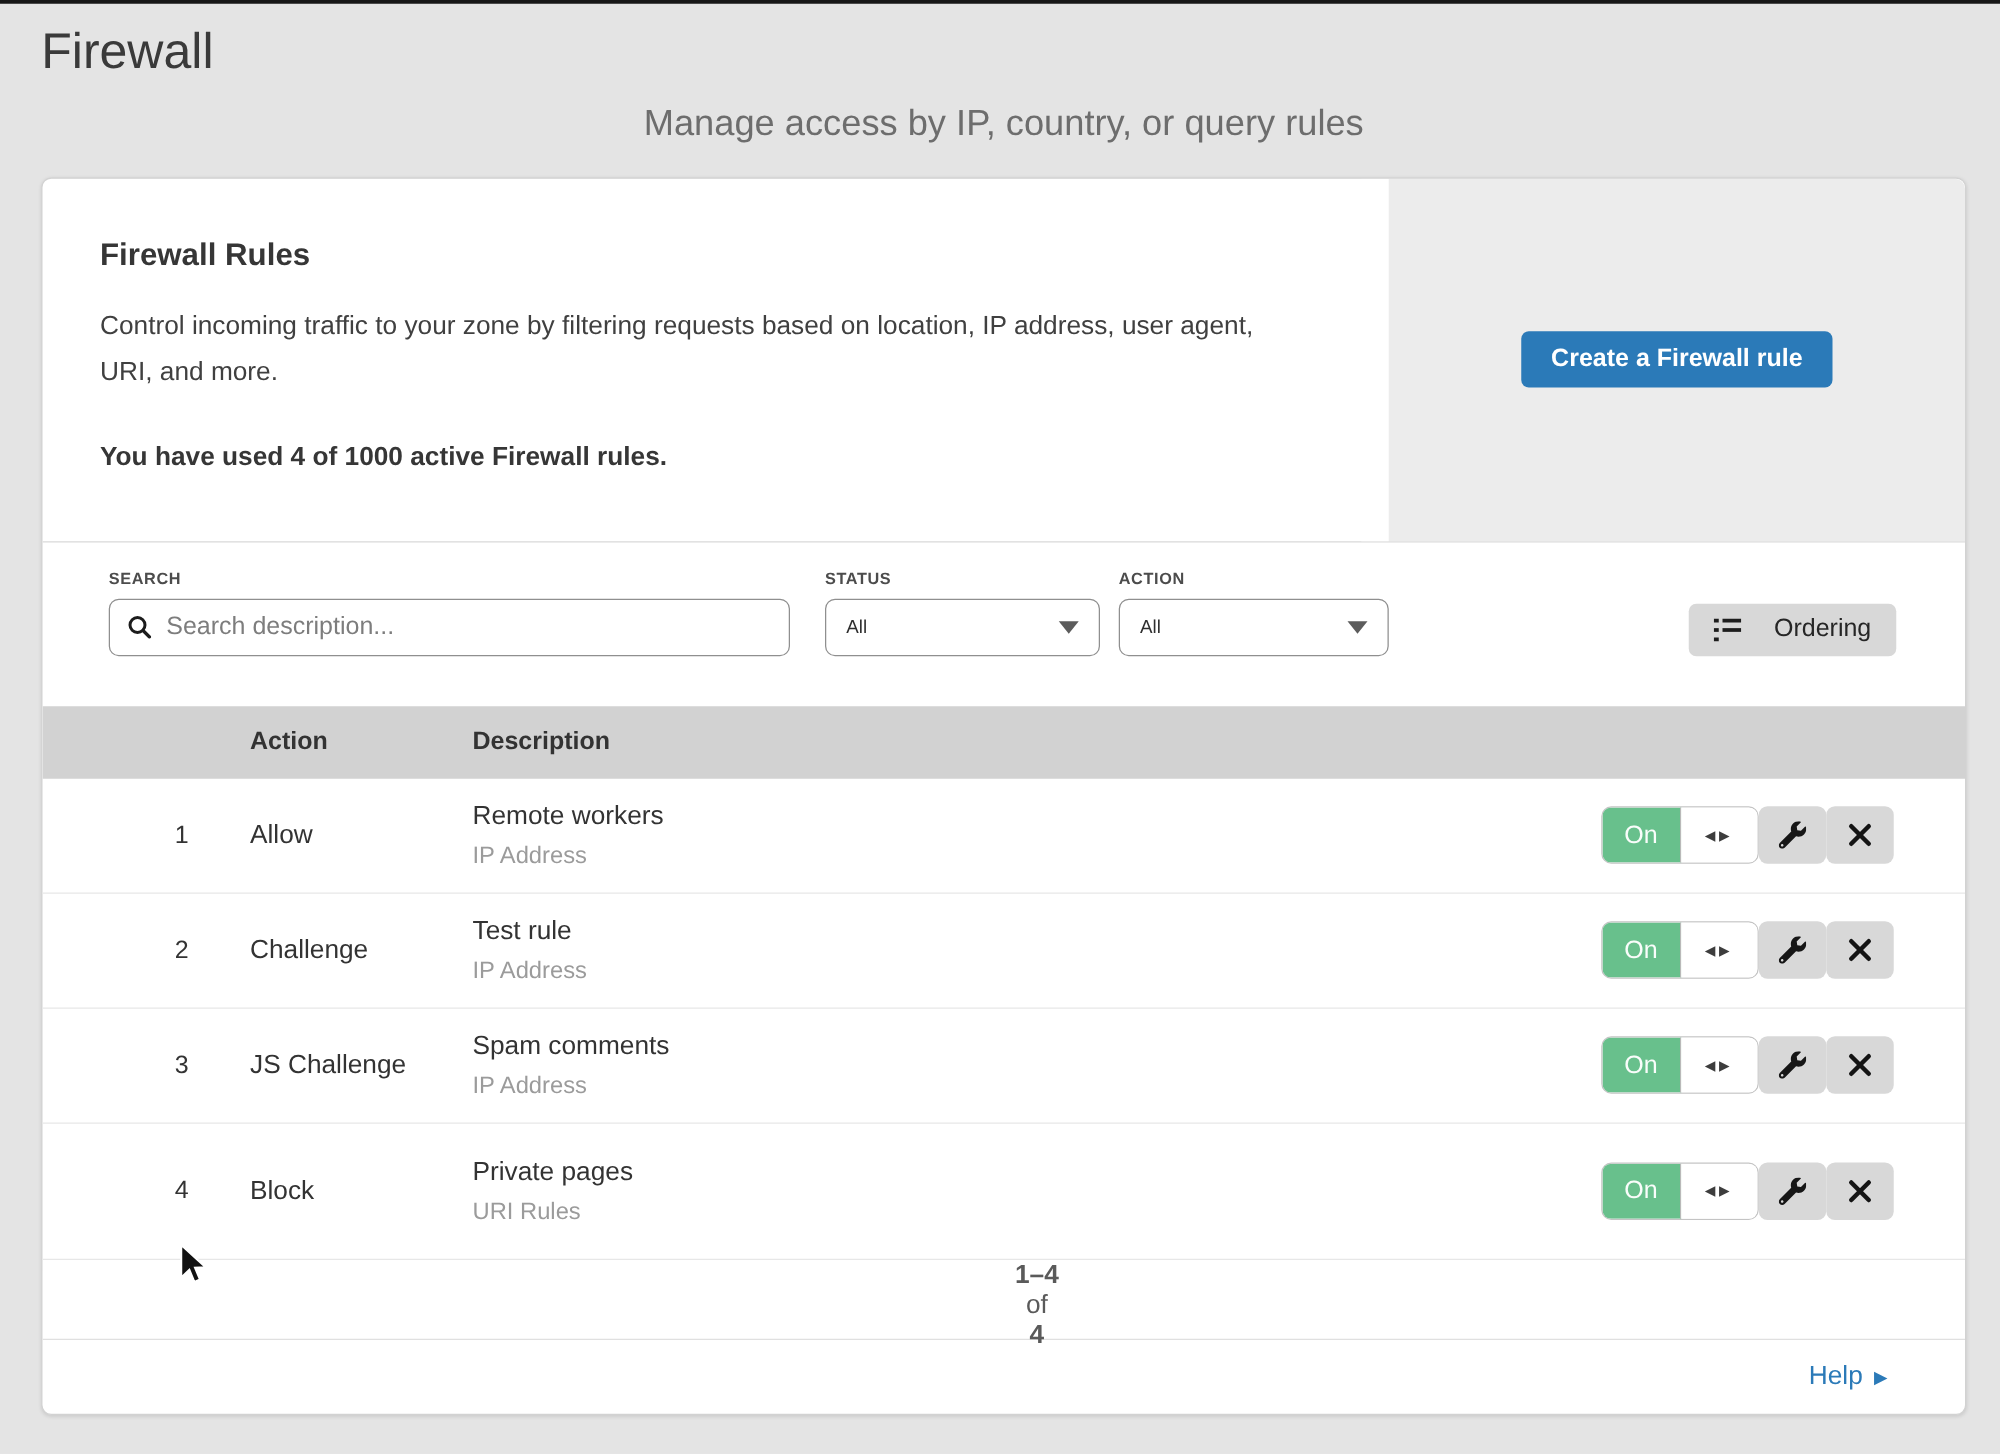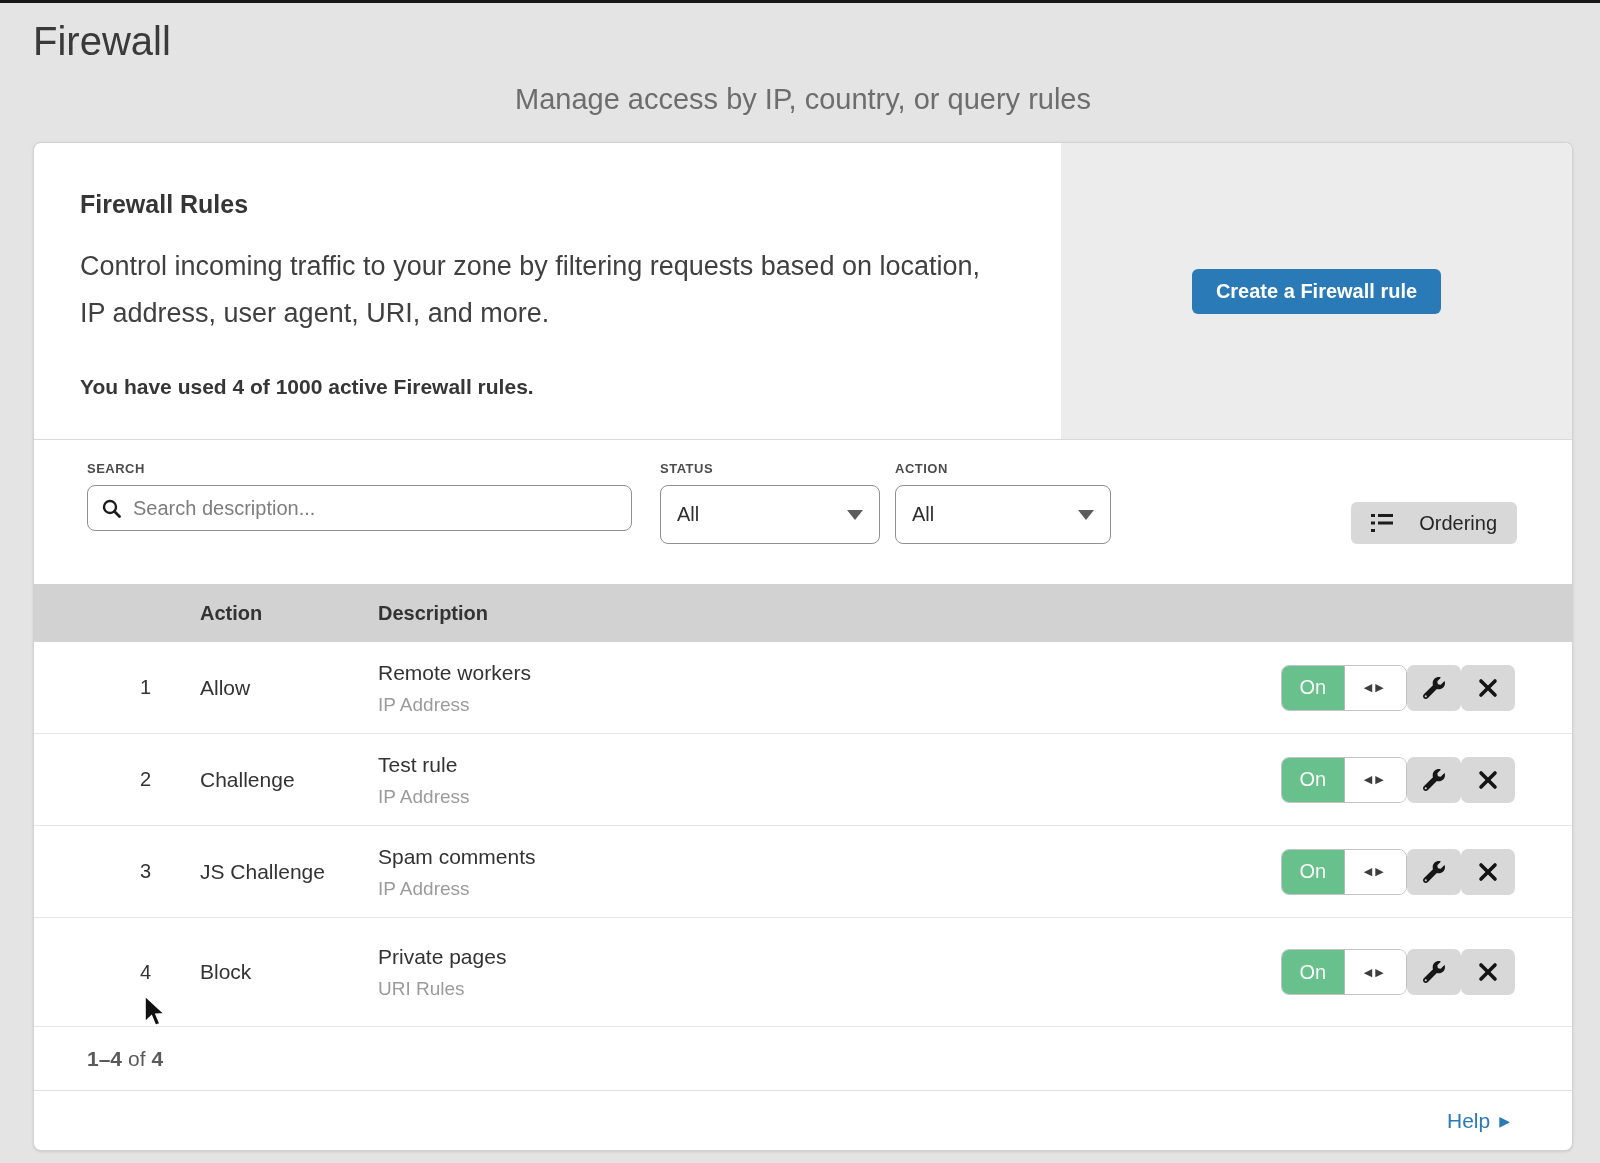--- a/index.html
+++ b/index.html
@@ -32,27 +32,27 @@
     border-radius: 8px;
     box-shadow: 0 1px 3px rgba(0,0,0,0.10);
     overflow: hidden;
   }
 
   
   .intro-row { display: flex; border-bottom: 1px solid #d9d9d9; min-height: 291px; }
   .intro { flex: 1; padding: 47px 40px 40px 46px; }
   .intro h2 { font-size: 25px; font-weight: 700; color: #363636; margin: 0 0 24px 0; }
   .intro .desc {
-    font-size: 27px; color: #404040; line-height: 1.75;
+    font-size: 21px; color: #404040; line-height: 1.75;
     margin: 0; max-width: 950px;
   }
   .intro .usage { font-size: 21px; font-weight: 700; color: #363636; margin: 38px 0 0 0; }
   .intro-gap { width: 22px; background: #ffffff; }
   .aside {
-    width: 511px; background: #ececec;
+    width: 461px; background: #ececec;
     display: flex; align-items: center; justify-content: center;
     border-top-right-radius: 8px;
   }
   .create-btn {
     background: var(--accent-blue, #2b7ab8);
     color: #ffffff; border: none; border-radius: 6px;
     font-family: "Liberation Sans", sans-serif;
     font-size: 20px; font-weight: 700;
     padding: 11px 24px; min-width: 248px; height: 45px;
     cursor: pointer;
@@ -72,23 +72,23 @@
     background: #fff;
   }
   .search-box svg { flex: 0 0 auto; margin-right: 10px; }
   .search-box input {
     border: none; outline: none; flex: 1;
     font-family: "Liberation Sans", sans-serif;
     font-size: 20px; color: #333; background: transparent;
   }
   .search-box input::placeholder { color: #7d7d7d; }
   .select-box {
-    height: 59px; border: 1px solid #8f8f8f; border-radius: 8px;
+    height: 46px; border: 1px solid #8f8f8f; border-radius: 8px;
     display: flex; align-items: center; justify-content: space-between;
-    padding: 0 16px; background: #fff; font-size: 20px; color: #2f2f2f;
+    padding: 0 16px; background: #fff; font-size: 15px; color: #2f2f2f;
     cursor: pointer;
   }
   .select-status { width: 220px; margin-left: 28px; }
   .select-action { width: 216px; margin-left: 15px; }
   .caret-down {
     width: 0; height: 0;
     border-left: 8px solid transparent; border-right: 8px solid transparent;
     border-top: 10px solid #5c5c5c;
   }
   .ordering-btn {
@@ -142,21 +142,21 @@
     width: 54px; height: 46px;
     background: #d8d8d8; border: none; border-radius: 7px;
     display: flex; align-items: center; justify-content: center;
     cursor: pointer;
   }
 
   
   .pagination {
     height: 64px; display: flex; align-items: center;
     padding-left: 53px; border-bottom: 1px solid #e0e0e0;
-    font-size: 21px; color: #5a5a5a;
+    font-size: 21px; color: #5a5a5a; flex-direction: column;
   }
   .pagination .b { font-weight: 700; }
   .pagination .sep { font-weight: 400; padding: 0 6px; }
   .help-row {
     height: 59px; display: flex; align-items: center; justify-content: flex-end;
     padding-right: 62px;
   }
   .help-link {
     font-size: 21px; color: var(--accent-blue, #2b7ab8);
     text-decoration: none; display: flex; align-items: center; gap: 9px;

